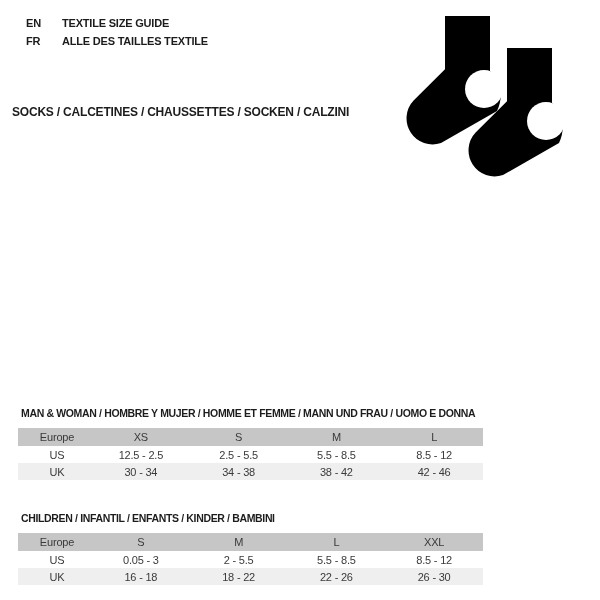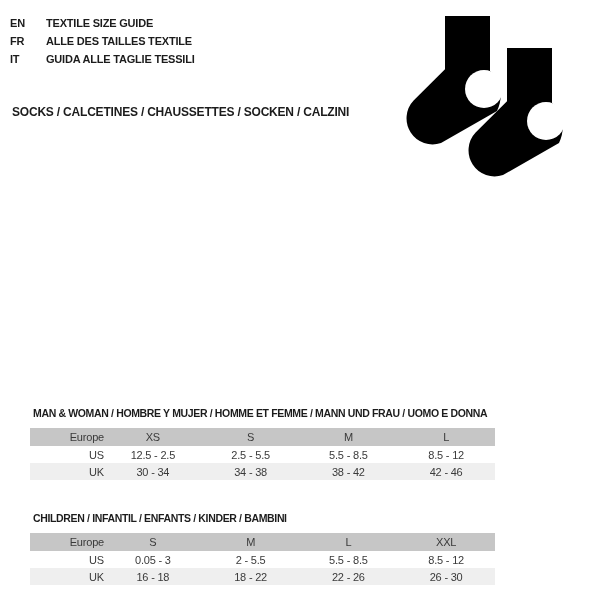--- a/index.html
+++ b/index.html
@@ -9,21 +9,21 @@
   }
   .canvas {
     position: relative;
     width: 600px;
     height: 600px;
     background: var(--page-bg, #ffffff);
     overflow: hidden;
   }
 
   
-  .lang-list { position: absolute; left: 10px; top: 14px; }
+  .lang-list { position: absolute; left: 26px; top: 14px; }
   .lang-row { display: flex; height: 18px; align-items: center; }
   .lang-code, .lang-label {
     font-weight: bold; font-size: 11px;
     color: var(--heading-text, #1c1c1c);
     letter-spacing: -0.2px; white-space: nowrap;
   }
   .lang-code { width: 36px; }
 
   
   .category {
@@ -32,59 +32,55 @@
     color: var(--heading-text, #1c1c1c);
     letter-spacing: -0.2px; white-space: nowrap;
   }
 
   
   .socks-svg { position: absolute; left: 405px; top: 13px; }
   .socks-svg .sock-body { fill: var(--icon, #000000); }
   .socks-svg .heel-hole { fill: #ffffff; }
 
   
-  .size-table { position: absolute; left: 30px; width: 465px; }
+  .size-table { position: absolute; left: 18px; width: 465px; }
   .size-table.adults { top: 407px; }
   .size-table.children { top: 512px; }
   .t-title {
     font-weight: bold; font-size: 10.5px; line-height: 12px;
     letter-spacing: -0.35px; color: var(--heading-text, #1c1c1c);
     padding-left: 3px; white-space: nowrap;
   }
   .t-grid { margin-top: 9px; }
   .t-row {
     display: grid;
     grid-template-columns: 74px 1fr 1fr 1fr 1fr;
     height: 17px; align-items: center;
   }
   .t-row.t-head { background: var(--header-bg, #c6c6c6); height: 18px; }
   .t-row.alt { background: var(--alt-row-bg, #efefef); }
   .t-cell {
     font-size: 11px; color: var(--cell-text, #3a3a3a);
     text-align: center; letter-spacing: -0.2px; white-space: nowrap;
   }
-  .t-cell.left { text-align: right; padding-left: 4px; }
+  .t-cell.left { text-align: center; padding-left: 4px; }
 </style>
 </head>
 <body>
 
 <div class="canvas">
 
   <div class="lang-list">
     <div class="lang-row">
       <span class="lang-code">EN</span>
       <span class="lang-label">TEXTILE SIZE GUIDE</span>
     </div>
     <div class="lang-row">
       <span class="lang-code">FR</span>
       <span class="lang-label">ALLE DES TAILLES TEXTILE</span>
-    </div>
-    <div class="lang-row">
-      <span class="lang-code">IT</span>
-      <span class="lang-label">GUIDA ALLE TAGLIE TESSILI</span>
     </div>
   </div>
 
   <div class="category">SOCKS / CALCETINES / CHAUSSETTES / SOCKEN / CALZINI</div>
 
   <svg class="socks-svg" width="165" height="168" viewBox="0 0 165 168" aria-hidden="true">
     <defs>
       <g id="sock">
         <path class="sock-body" d="M40,3 H85 V58 C96,66 99,84 92,98 L36,130 A26,26 0 0 1 8.6,87.6 L40,56.2 Z"></path>
         <circle class="heel-hole" cx="79" cy="76" r="19"></circle>

